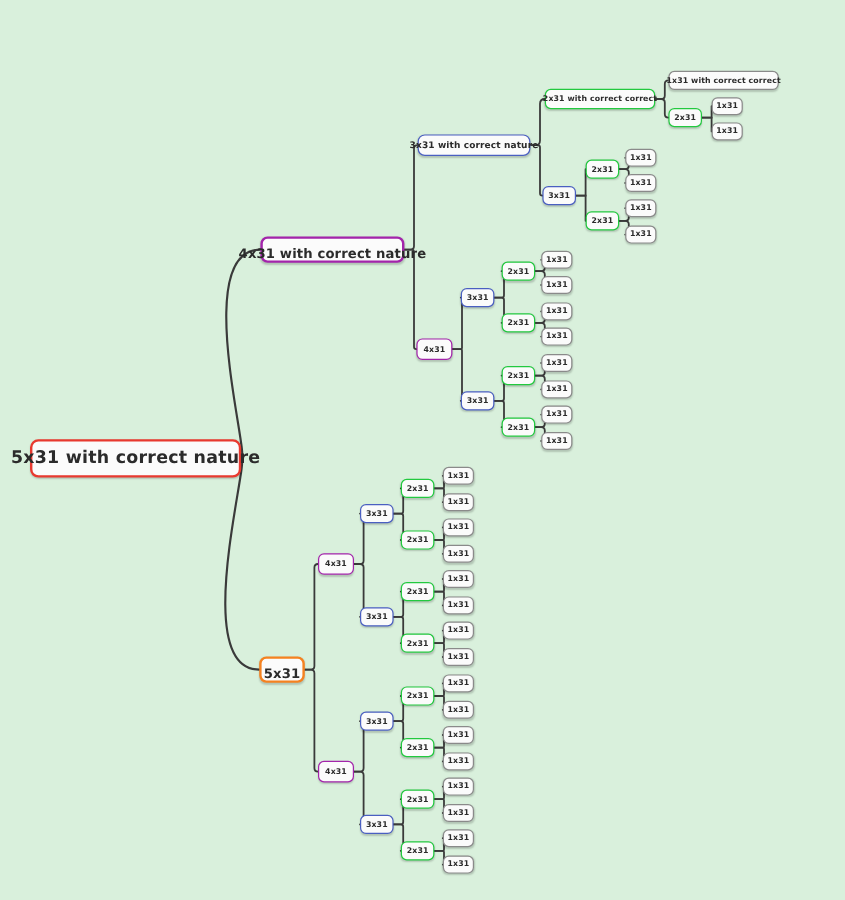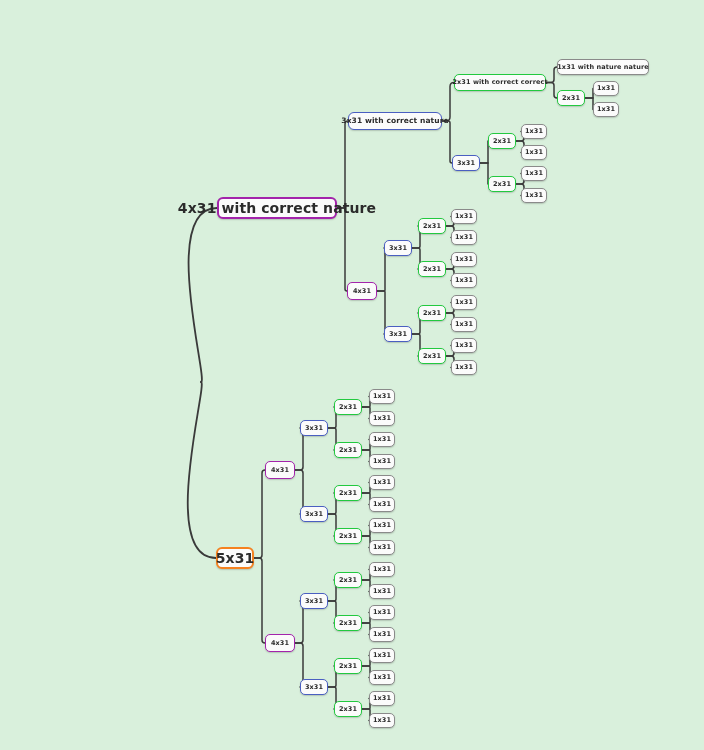--- a/index.html
+++ b/index.html
@@ -40,22 +40,23 @@
   
   .lvl-root {
     border-width: 2.5px;
     border-radius: 7px;
     font-size: 14.5px;
     font-weight: bold;
     letter-spacing: 0.2px;
   }
   .lvl-big {
     border-width: 2px;
-    font-size: 14px;
-    font-weight: bold;
+    font-size: 11px;
+    font-weight: bold;
+    align-items: flex-end;
   }
   .lvl-mid {
     border-width: 1.8px;
     font-size: 7.5px;
     font-weight: bold;
   }
   .lvl-small {
     border-width: 1.5px;
     border-radius: 5px;
     font-size: 6.5px;
@@ -127,31 +128,34 @@
       <path d="M 362 580 L 369 580 Q 370 580 370 581 L 370 590.5 Q 370 591.5 371 591.5 L 369 591.5" fill="none" stroke="#3a3a3a" stroke-width="1.5" stroke-linecap="round"></path>
       <path d="M 362 623 L 369 623 Q 370 623 370 622 L 370 613.5 Q 370 612.5 371 612.5 L 369 612.5" fill="none" stroke="#3a3a3a" stroke-width="1.5" stroke-linecap="round"></path>
       <path d="M 362 623 L 369 623 Q 370 623 370 624 L 370 633.5 Q 370 634.5 371 634.5 L 369 634.5" fill="none" stroke="#3a3a3a" stroke-width="1.5" stroke-linecap="round"></path>
       <path d="M 328 687 L 334 687 Q 336 687 336 685 L 336 668 Q 336 666 338 666 L 334 666" fill="none" stroke="#3a3a3a" stroke-width="1.5" stroke-linecap="round"></path>
       <path d="M 328 687 L 334 687 Q 336 687 336 689 L 336 707 Q 336 709 338 709 L 334 709" fill="none" stroke="#3a3a3a" stroke-width="1.5" stroke-linecap="round"></path>
       <path d="M 362 666 L 369 666 Q 370 666 370 665 L 370 656.5 Q 370 655.5 371 655.5 L 369 655.5" fill="none" stroke="#3a3a3a" stroke-width="1.5" stroke-linecap="round"></path>
       <path d="M 362 666 L 369 666 Q 370 666 370 667 L 370 676.5 Q 370 677.5 371 677.5 L 369 677.5" fill="none" stroke="#3a3a3a" stroke-width="1.5" stroke-linecap="round"></path>
       <path d="M 362 709 L 369 709 Q 370 709 370 708 L 370 699.5 Q 370 698.5 371 698.5 L 369 698.5" fill="none" stroke="#3a3a3a" stroke-width="1.5" stroke-linecap="round"></path>
       <path d="M 362 709 L 369 709 Q 370 709 370 710 L 370 719.5 Q 370 720.5 371 720.5 L 369 720.5" fill="none" stroke="#3a3a3a" stroke-width="1.5" stroke-linecap="round"></path>
     </svg>
+<div class="node lvl-root" style="left: 25px; top: 366px; width: 176px; height: 32px; border-color: rgb(232, 57, 47); background: rgb(251, 251, 251);">
+      <span>5x31 with correct nature</span>
+    </div>
     <div class="node lvl-big" style="left: 217px; top: 197px; width: 120px; height: 22px; border-color: rgb(163, 36, 171); background: rgb(251, 251, 251);">
       <span>4x31 with correct nature</span>
     </div>
     <div class="node lvl-mid" style="left: 348px; top: 112px; width: 94px; height: 18px; border-color: rgb(74, 95, 193); background: rgb(251, 251, 251);">
       <span>3x31 with correct nature</span>
     </div>
     <div class="node lvl-small" style="left: 454px; top: 74px; width: 92px; height: 17px; border-color: rgb(34, 201, 63); background: rgb(251, 251, 251);">
       <span>2x31 with correct correct</span>
     </div>
     <div class="node lvl-leaf" style="left: 557px; top: 59px; width: 92px; height: 16px; border-color: rgb(138, 138, 138); background: rgb(251, 251, 251);">
-      <span>1x31 with nature nature</span>
+      <span>1x31 with correct correct</span>
     </div>
     <div class="node lvl-leaf" style="left: 557px; top: 90px; width: 28px; height: 16px; border-color: rgb(34, 201, 63); background: rgb(251, 251, 251);">
       <span>2x31</span>
     </div>
     <div class="node lvl-leaf" style="left: 593px; top: 81px; width: 26px; height: 15px; border-color: rgb(138, 138, 138); background: rgb(251, 251, 251);">
       <span>1x31</span>
     </div>
     <div class="node lvl-leaf" style="left: 593px; top: 102px; width: 26px; height: 15px; border-color: rgb(138, 138, 138); background: rgb(251, 251, 251);">
       <span>1x31</span>
     </div>

